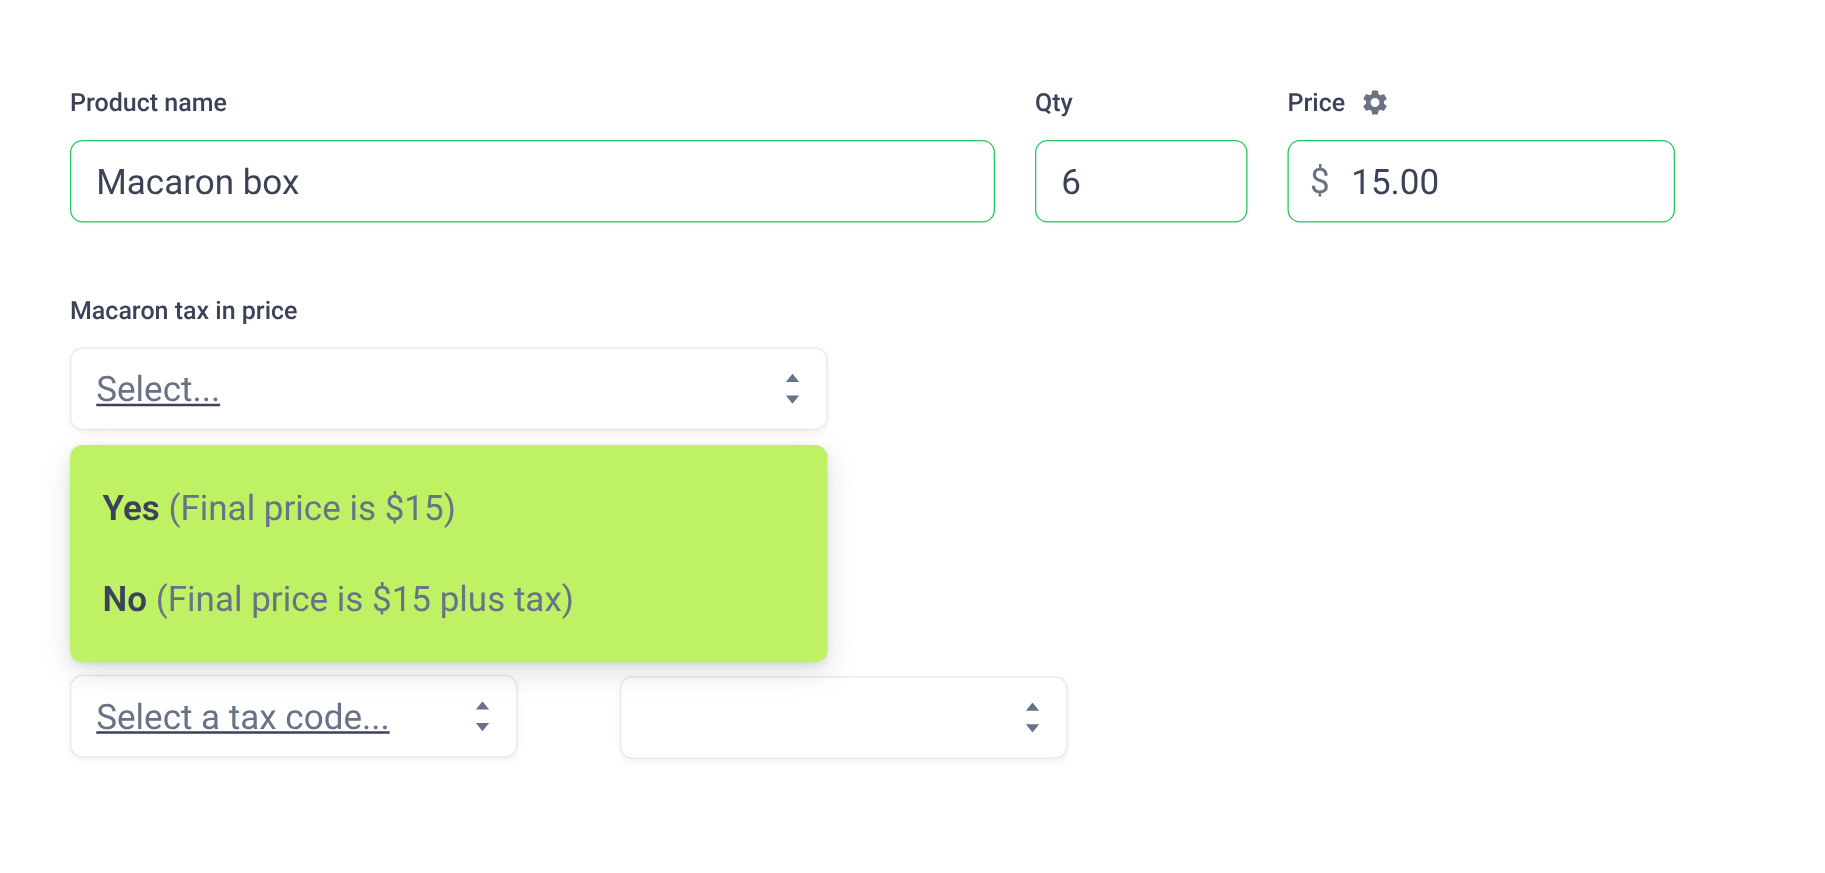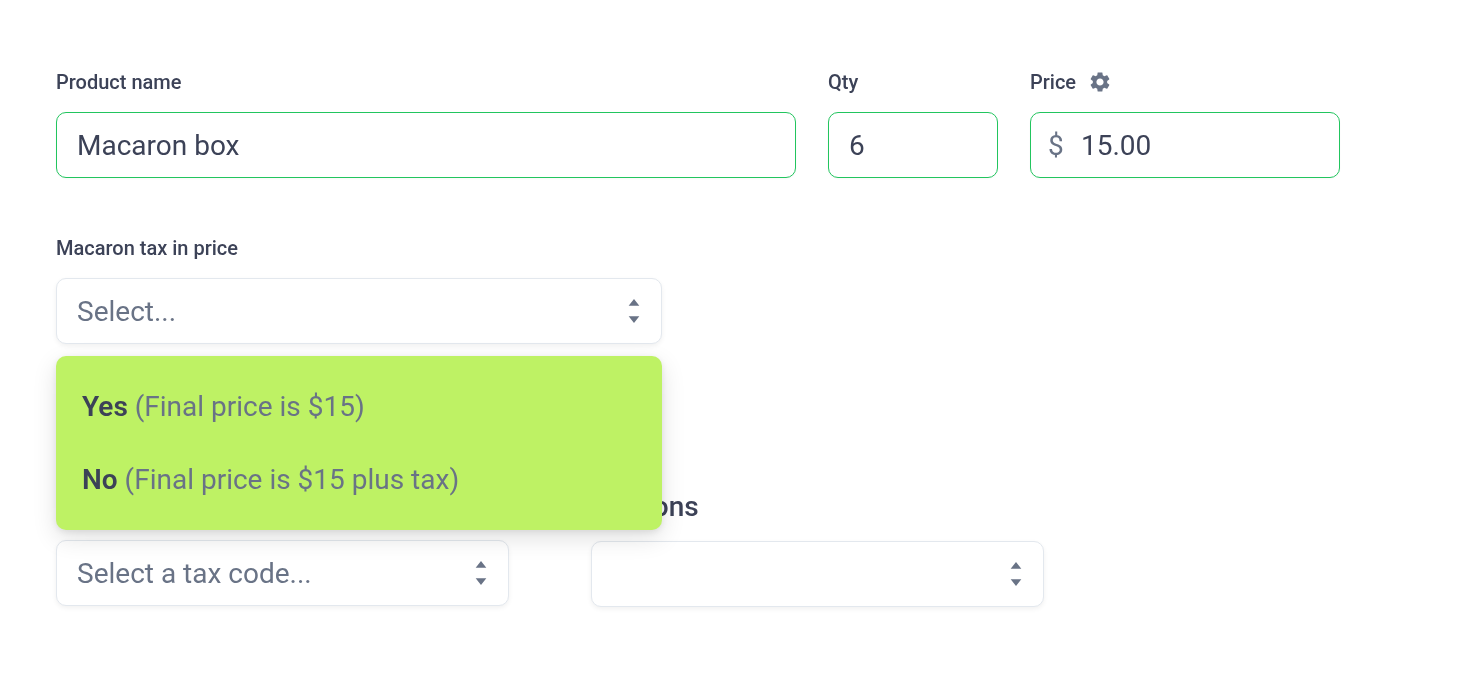--- a/index.html
+++ b/index.html
@@ -74,20 +74,21 @@
     height: 66px;
     border: 1px solid #e3e8ee;
     border-radius: 10px;
     padding: 0 50px 0 20px;
     font-size: 28px;
     background: #ffffff;
     display: flex;
     align-items: center;
     cursor: pointer;
     box-shadow: 0 2px 5px rgba(0,0,0,0.06);
+    text-decoration: underline;
   }
   .select-placeholder {
     color: #697386;
   }
   .select-caret {
     position: absolute;
     right: 18px;
     top: 50%;
     transform: translateY(-50%);
     color: #697386;
@@ -126,21 +127,21 @@
   .bottom-row {
     display: flex;
     gap: 82px;
     margin-top: 196px;
   }
   .bottom-field {
     display: flex;
     flex-direction: column;
   }
   .bottom-field .select {
-    width: 453px;
+    width: 358px;
   }
   .coupons-label-wrap {
     margin-bottom: 18px;
     font-size: 28px;
     font-weight: 500;
     color: #3c4257;
   }
   .updown-svg {
     width: 18px;
     height: 24px;

